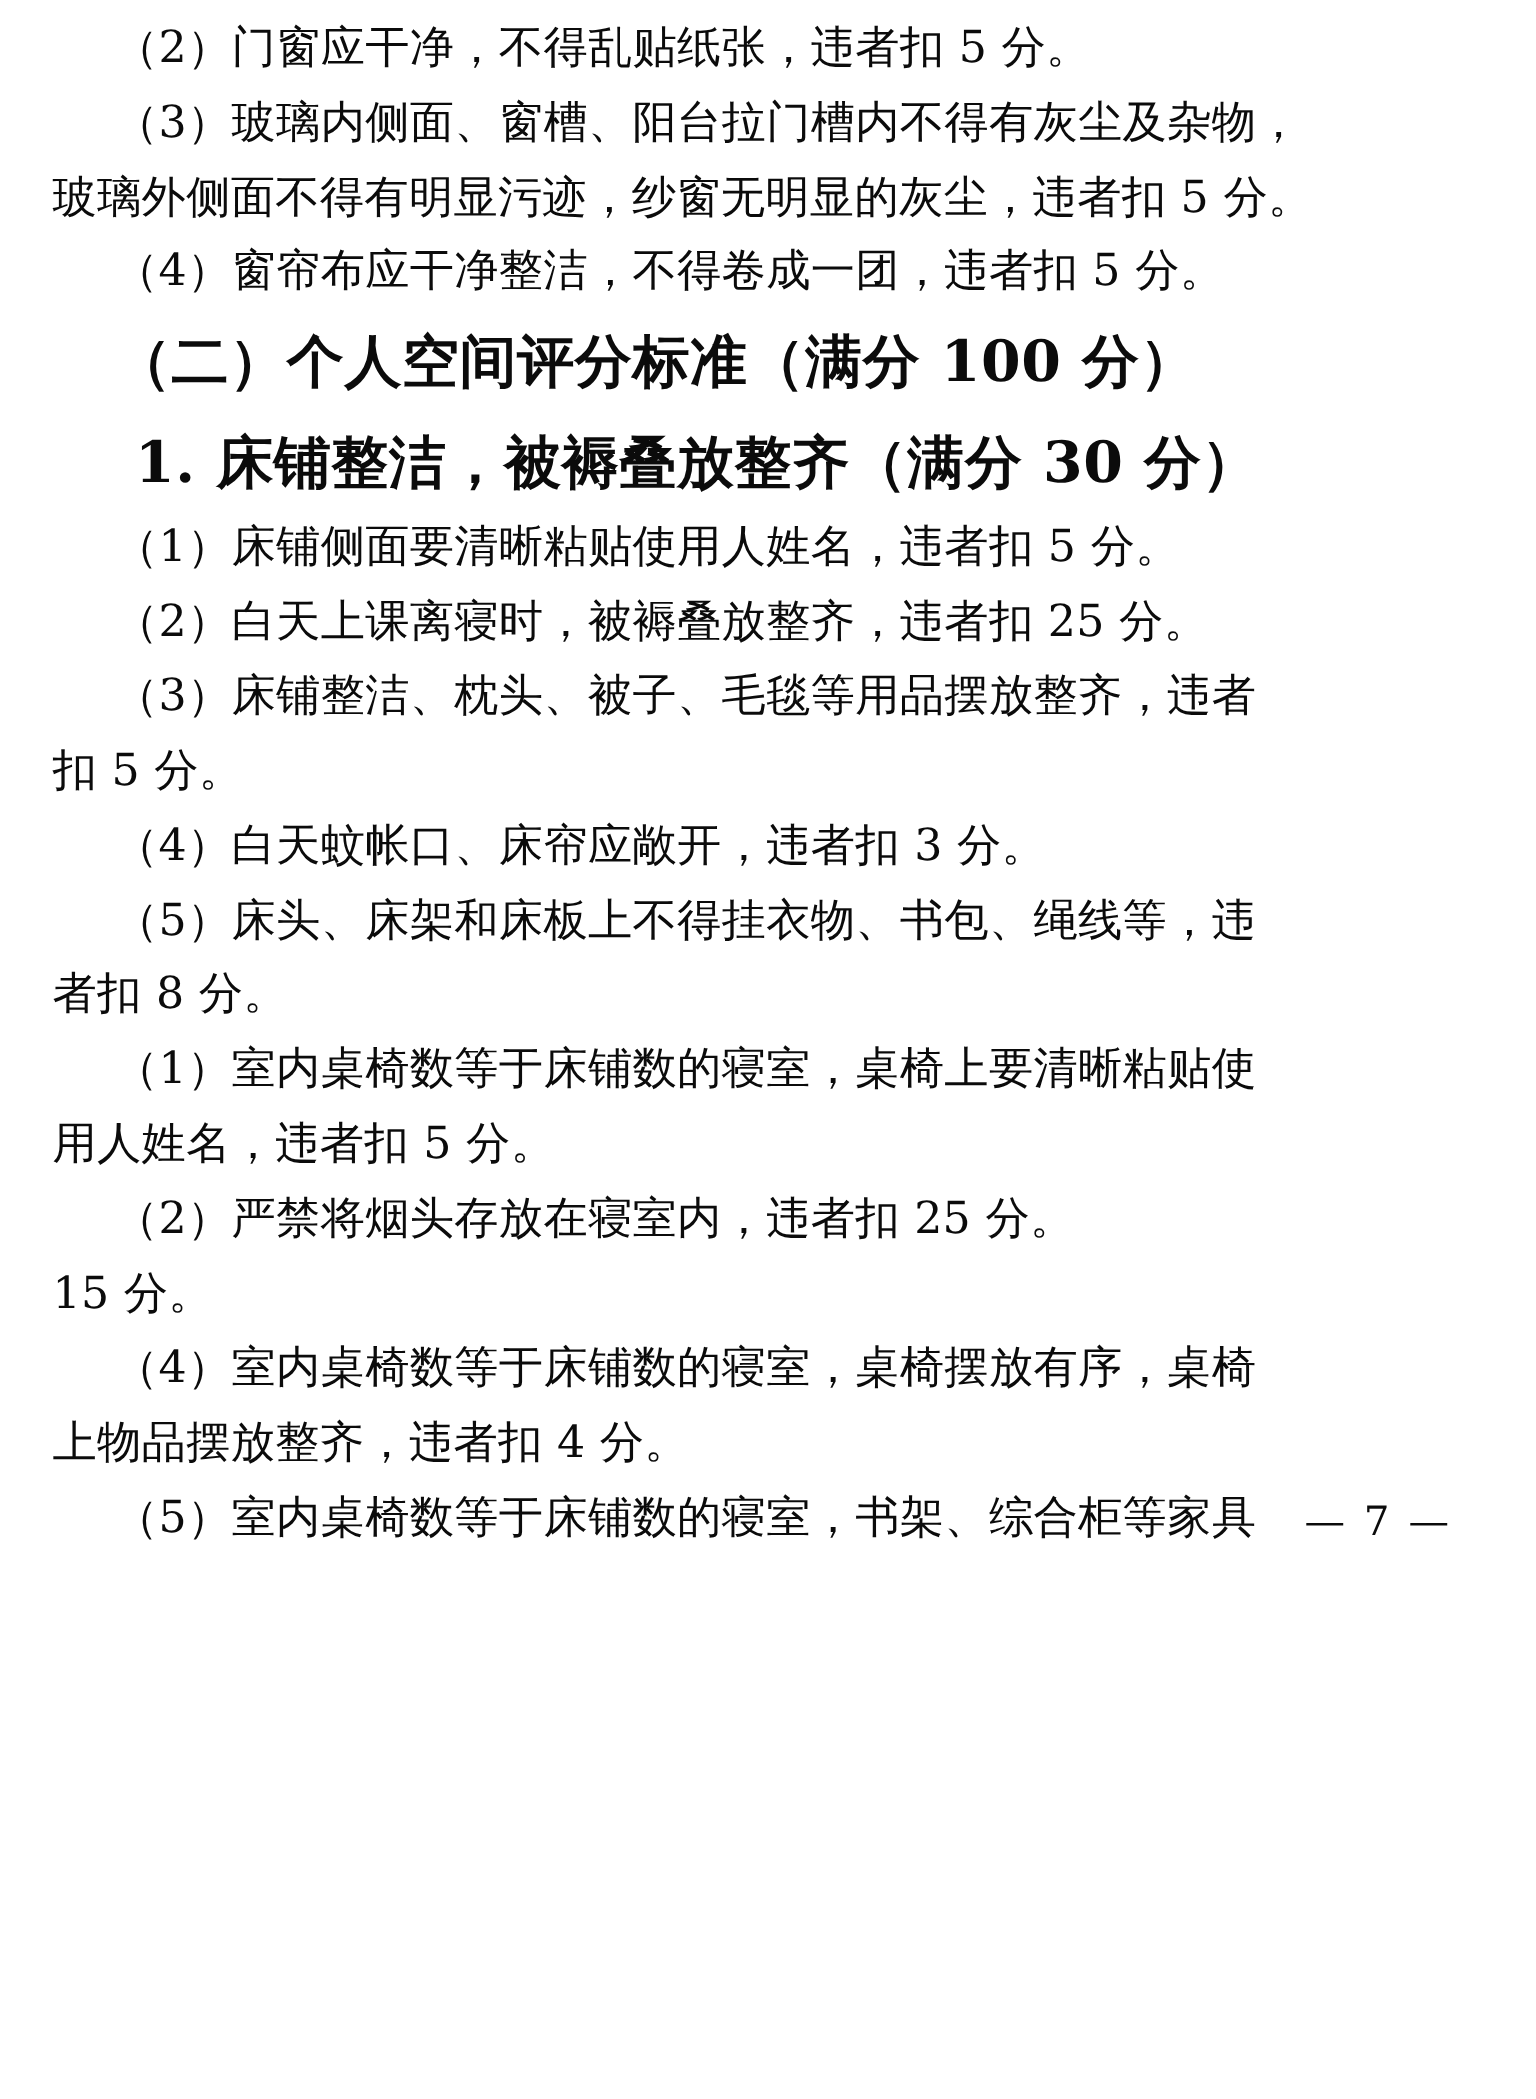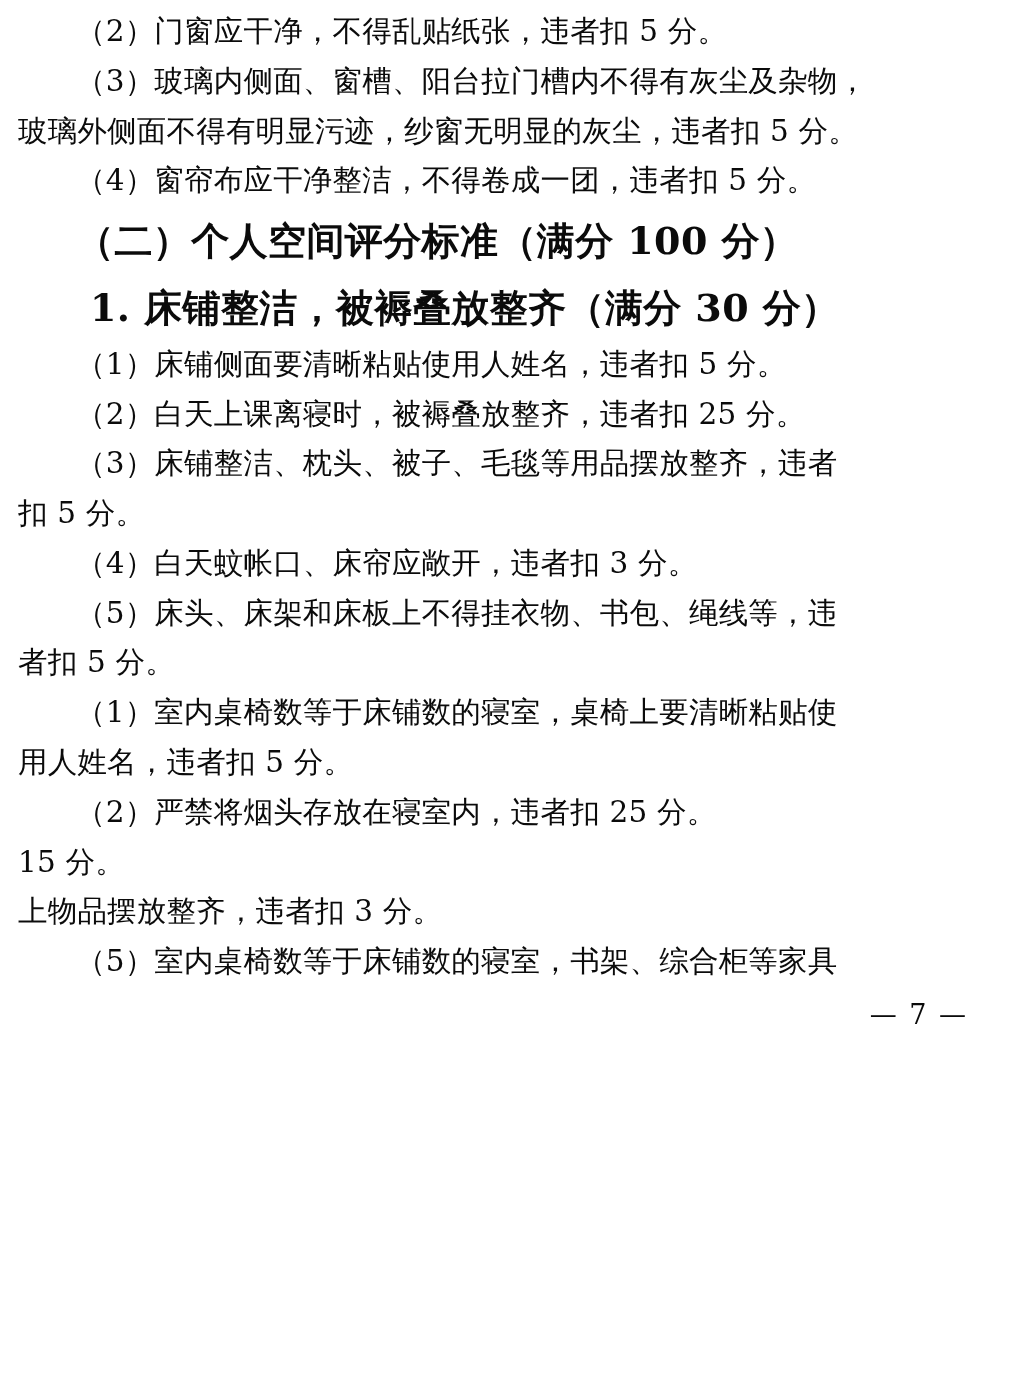--- a/index.html
+++ b/index.html
@@ -30,20 +30,21 @@
     text-justify: inter-ideograph;
     margin: 0 0 2px 0;
     word-break: break-all;
   }
   .indent {
     text-indent: 0;
     padding-left: 58px;
   }
   .noindent {
     padding-left: 0;
+    margin-left: 17px;
   }
   .heading {
     font-family: "DejaVu Serif", "Liberation Serif", serif;
     font-weight: bold;
     font-size: 38px;
     line-height: 1.6;
     margin: 6px 0 2px 0;
     letter-spacing: 0.4px;
   }
   .heading.lvl1 {
@@ -70,22 +71,23 @@
       <div class="para noindent">玻璃外侧面不得有明显污迹，纱窗无明显的灰尘，违者扣 5 分。</div>
       <div class="para indent">（4）窗帘布应干净整洁，不得卷成一团，违者扣 5 分。</div>
       <div class="heading lvl1">（二）个人空间评分标准（满分 100 分）</div>
       <div class="heading lvl2">1. 床铺整洁，被褥叠放整齐（满分 30 分）</div>
       <div class="para indent">（1）床铺侧面要清晰粘贴使用人姓名，违者扣 5 分。</div>
       <div class="para indent">（2）白天上课离寝时，被褥叠放整齐，违者扣 25 分。</div>
       <div class="para indent">（3）床铺整洁、枕头、被子、毛毯等用品摆放整齐，违者</div>
       <div class="para noindent">扣 5 分。</div>
       <div class="para indent">（4）白天蚊帐口、床帘应敞开，违者扣 3 分。</div>
       <div class="para indent">（5）床头、床架和床板上不得挂衣物、书包、绳线等，违</div>
-      <div class="para noindent">者扣 5 分。</div>
+      <div class="para noindent">者扣 8 分。</div>
       <div class="para indent">（1）室内桌椅数等于床铺数的寝室，桌椅上要清晰粘贴使</div>
       <div class="para noindent">用人姓名，违者扣 5 分。</div>
       <div class="para indent">（2）严禁将烟头存放在寝室内，违者扣 25 分。</div>
       <div class="para noindent">15 分。</div>
-      <div class="para noindent">上物品摆放整齐，违者扣 3 分。</div>
+      <div class="para indent">（4）室内桌椅数等于床铺数的寝室，桌椅摆放有序，桌椅</div>
+      <div class="para noindent">上物品摆放整齐，违者扣 4 分。</div>
       <div class="para indent">（5）室内桌椅数等于床铺数的寝室，书架、综合柜等家具</div>
     </div>
   <div class="footer">— 7 —</div>
 </div>
 
 </body></html>

